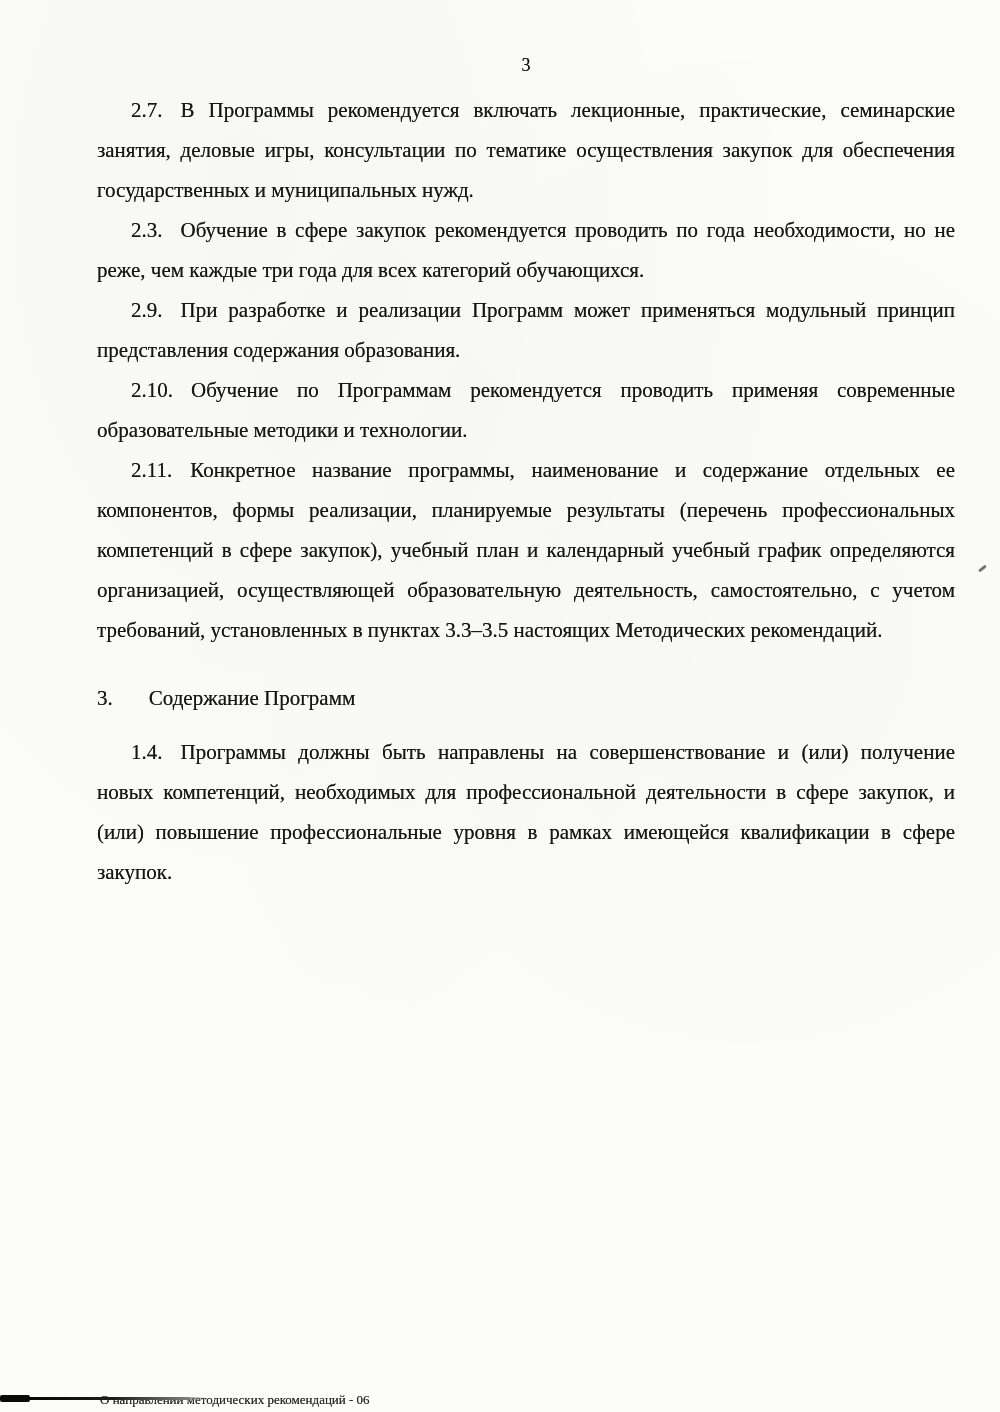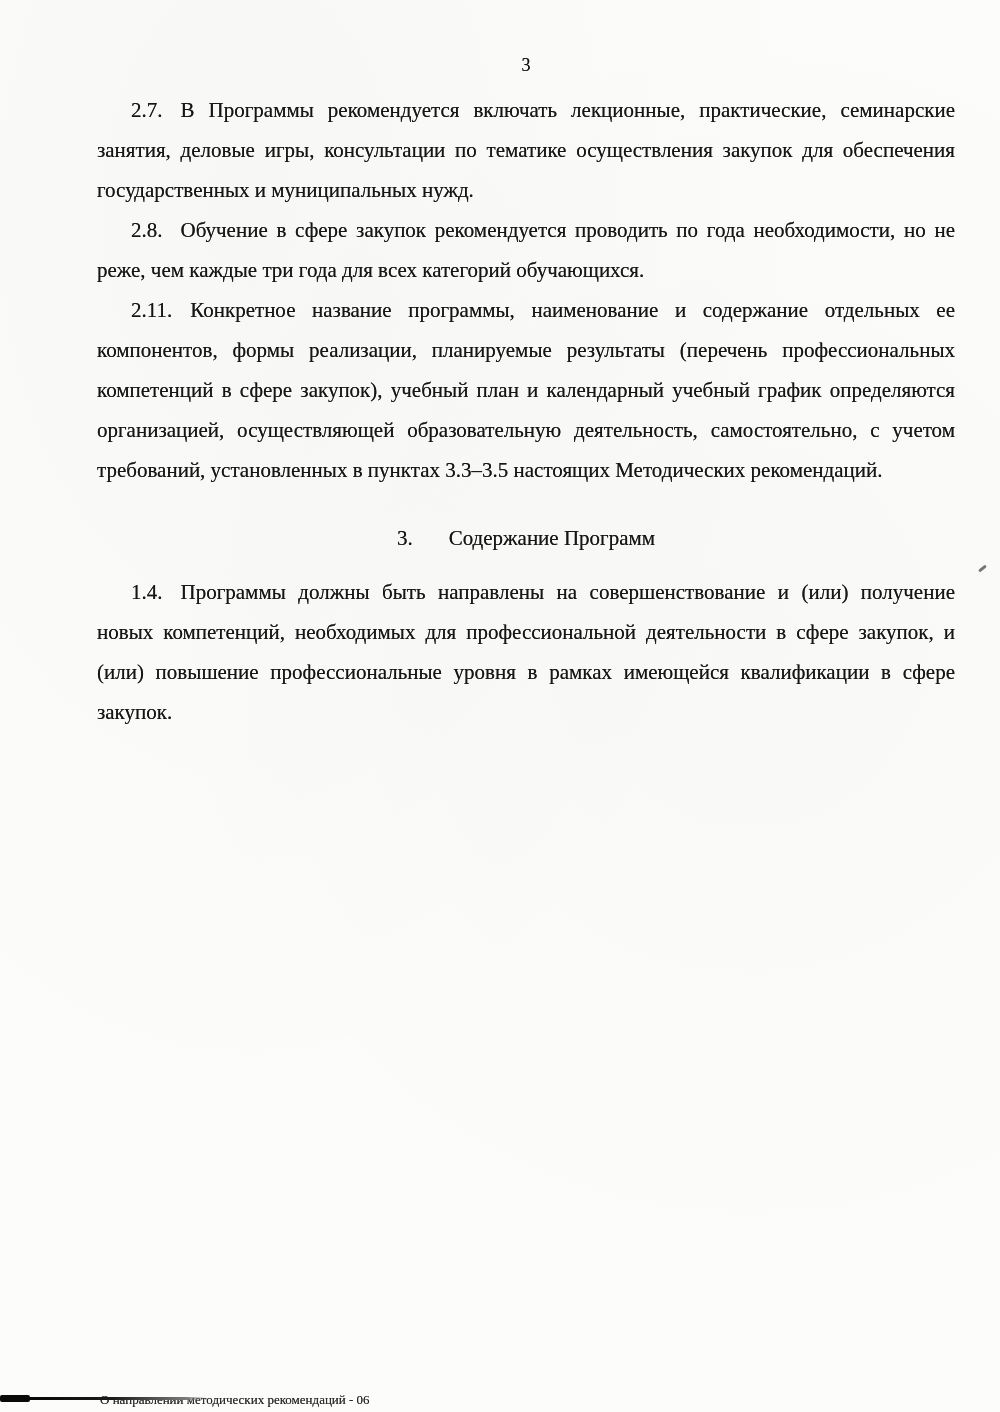--- a/index.html
+++ b/index.html
@@ -42,21 +42,20 @@
   .para {
     margin: 0;
     text-indent: 34px;
   }
   .pnum {
     margin-right: 18px;
     white-space: nowrap;
   }
   .section-heading {
     margin: 28px 0 14px 0;
-    text-align: center;
     text-indent: 0;
   }
   .hnum {
     margin-right: 36px;
   }
   .doc-footer {
     position: absolute;
     top: 1392px;
     left: 100px;
     font-size: 13px;
@@ -98,23 +97,25 @@
 <body>
 
 <div class="page">
 
   <div class="page-number">3</div>
 
   <div class="doc-body">
 
     <p class="para"><span class="pnum">2.7.</span><span class="ptext">В Программы рекомендуется включать лекционные, практические, семинарские занятия, деловые игры, консультации по тематике осуществления закупок для обеспечения государственных и муниципальных нужд.</span></p>
 
-    <p class="para"><span class="pnum">2.8.</span><span class="ptext">Обучение в сфере закупок рекомендуется проводить по года необходимости, но не реже, чем каждые три года для всех категорий обучающихся.</span></p>
+    <p class="para"><span class="pnum">2.3.</span><span class="ptext">Обучение в сфере закупок рекомендуется проводить по года необходимости, но не реже, чем каждые три года для всех категорий обучающихся.</span></p>
 
+    <p class="para"><span class="pnum">2.9.</span><span class="ptext">При разработке и реализации Программ может применяться модульный принцип представления содержания образования.</span></p>
 
+    <p class="para"><span class="pnum">2.10.</span><span class="ptext">Обучение по Программам рекомендуется проводить применяя современные образовательные методики и технологии.</span></p>
 
     <p class="para"><span class="pnum">2.11.</span><span class="ptext">Конкретное название программы, наименование и содержание отдельных ее компонентов, формы реализации, планируемые результаты (перечень профессиональных компетенций в сфере закупок), учебный план и календарный учебный график определяются организацией, осуществляющей образовательную деятельность, самостоятельно, с учетом требований, установленных в пунктах 3.3–3.5 настоящих Методических рекомендаций.</span></p>
 
     <p class="para section-heading"><span class="hnum">3.</span><span class="htitle">Содержание Программ</span></p>
 
     <p class="para"><span class="pnum">1.4.</span><span class="ptext">Программы должны быть направлены на совершенствование и (или) получение новых компетенций, необходимых для профессиональной деятельности в сфере закупок, и (или) повышение профессиональные уровня в рамках имеющейся квалификации в сфере закупок.</span></p>
 
 
 
   </div>

